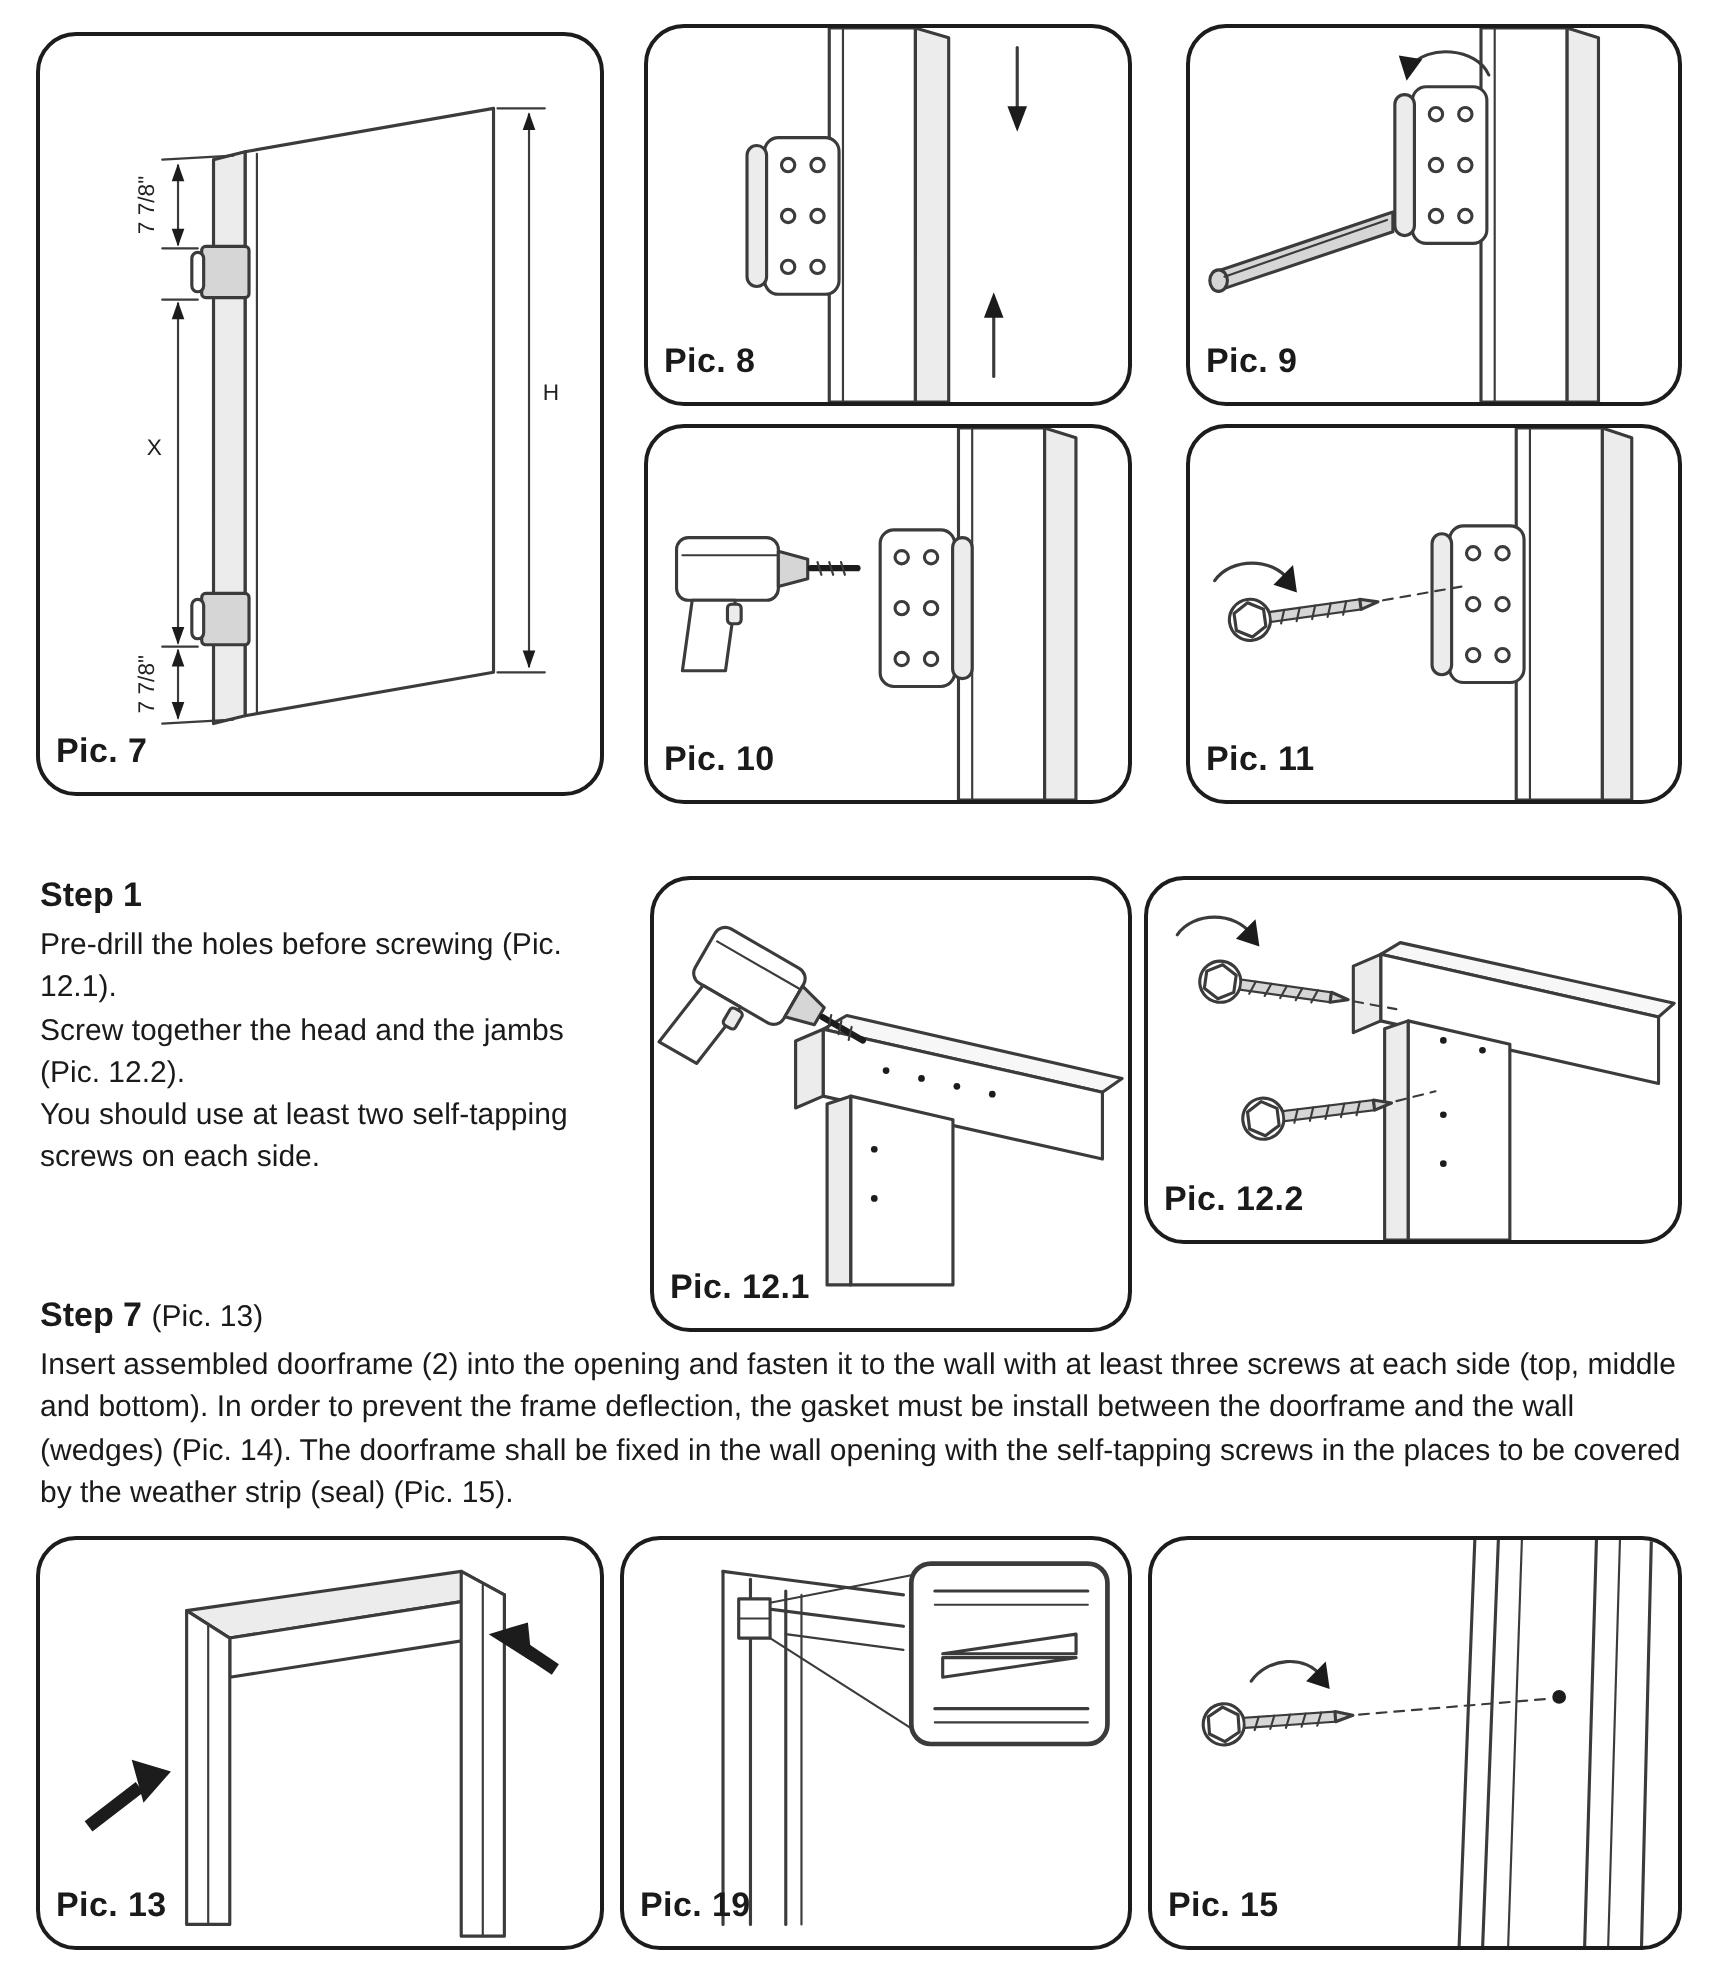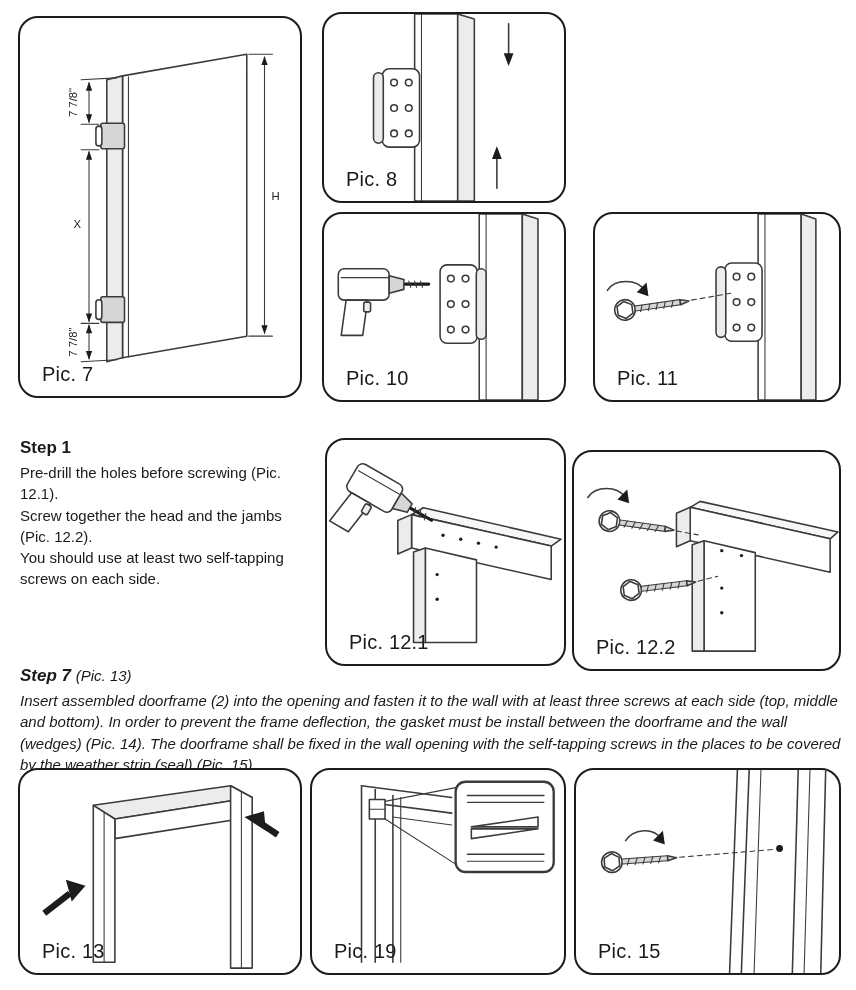--- a/index.html
+++ b/index.html
@@ -2,21 +2,21 @@
 <html><head>
 <meta charset="utf-8">
 <style>
   * { margin:0; padding:0; box-sizing:border-box; }
   html,body { background:#ffffff; }
   body { font-family:"Liberation Sans", sans-serif; color:#1a1a1a; }
   .page { position:relative; width:856px; height:990px; background:#fff; overflow:hidden; }
 
   .panel { position:absolute; border:2.2px solid #1c1c1c; border-radius:20px; background:#fff; overflow:hidden; }
   .panel svg.illus { position:absolute; left:0; top:0; width:100%; height:100%; }
-  .pic-label { position:absolute; left:22px; bottom:10px; font-weight:normal; font-size:20px; letter-spacing:.2px; z-index:2; }
+  .pic-label { position:absolute; left:8px; bottom:10px; font-weight:bold; font-size:17px; letter-spacing:.2px; z-index:2; }
 
   .step-block { position:absolute; }
   .step-title { font-size:17px; font-weight:bold; margin-bottom:4px; }
   .step-title .note { font-weight:normal; font-size:15px; }
   .step-body { font-size:15px; line-height:1.42; }
   .pre { white-space:pre-line; }
 
   
   .ln  { stroke:#3b3b3b; stroke-width:1.6; fill:none; stroke-linecap:round; stroke-linejoin:round; }
   .thin{ stroke-width:1.1; }
@@ -128,20 +128,40 @@
         <polygon class="blk" points="183,40 193,40 188,53"></polygon>
       </g>
       <g>
         <line class="ln" x1="176" y1="178" x2="176" y2="146"></line>
         <polygon class="blk" points="171,148 181,148 176,135"></polygon>
       </g>
     </svg>
     <div class="pic-label">Pic. 8</div>
   </div>
 
+  <div class="panel" style="left:593px; top:12px; width:248px; height:191px;">
+    <svg class="illus" viewBox="0 0 248 191">
+      <polygon class="ln fw" points="148,0 192,0 192,191 148,191"></polygon>
+      <polygon class="ln fg" points="192,0 208,5 208,191 192,191"></polygon>
+      <line class="ln thin" x1="155" y1="0" x2="155" y2="191"></line>
+      <g>
+        <use href="#hinge-shape" transform="translate(113,30)"></use>
+      </g>
+      <g>
+        <polygon class="ln fd" points="14,124 103,94 103,104 14,134"></polygon>
+        <ellipse class="ln fd" cx="14" cy="129" rx="4.5" ry="5.5"></ellipse>
+        <line class="ln thin" x1="17" y1="127" x2="100" y2="98"></line>
+      </g>
+      <g>
+        <path class="ln" d="M 152 24 C 146 10, 120 8, 112 20"></path>
+        <polygon class="blk" points="106,14 118,16 110,27"></polygon>
+      </g>
+    </svg>
+    <div class="pic-label">Pic. 9</div>
+  </div>
 
   <div class="panel" style="left:322px; top:212px; width:244px; height:190px;">
     <svg class="illus" viewBox="0 0 244 190">
       <polygon class="ln fw" points="158,0 202,0 202,190 158,190"></polygon>
       <polygon class="ln fg" points="202,0 218,5 218,190 202,190"></polygon>
       <line class="ln thin" x1="165" y1="0" x2="165" y2="190"></line>
       <g>
         <use href="#hinge-shape" transform="translate(156,52) scale(-1,1)"></use>
       </g>
       <g>
@@ -193,21 +213,21 @@
       <circle class="blk" cx="172" cy="87" r="1.7"></circle>
       <circle class="blk" cx="112" cy="115" r="1.7"></circle>
       <circle class="blk" cx="112" cy="140" r="1.7"></circle>
       <g>
         <use href="#drill-shape" transform="translate(34,0) rotate(30)"></use>
       </g>
     </svg>
     <div class="pic-label">Pic. 12.1</div>
   </div>
 
-  <div class="panel" style="left:572px; top:438px; width:269px; height:221px;margin-top:12px;">
+  <div class="panel" style="left:572px; top:438px; width:269px; height:184px;">
     <svg class="illus" viewBox="0 0 269 184">
       <polygon class="ln ft" points="118,38 128,32 268,63 260,70"></polygon>
       <polygon class="ln fw" points="118,38 260,70 260,104 118,72"></polygon>
       <polygon class="ln fg" points="104,44 118,38 118,72 104,78"></polygon>
       <polygon class="ln fw" points="132,72 184,84 184,184 132,184"></polygon>
       <polygon class="ln fg" points="120,76 132,72 132,184 120,184"></polygon>
       <circle class="blk" cx="150" cy="82" r="1.7"></circle>
       <circle class="blk" cx="170" cy="87" r="1.7"></circle>
       <circle class="blk" cx="150" cy="120" r="1.7"></circle>
       <circle class="blk" cx="150" cy="145" r="1.7"></circle>
@@ -220,21 +240,21 @@
         <use href="#screw-shape" transform="translate(58,122) rotate(-7)"></use>
       </g>
       <g>
         <path class="ln" d="M 14 28 C 22 16, 44 16, 52 28"></path>
         <polygon class="blk" points="54,20 56,34 44,30"></polygon>
       </g>
     </svg>
     <div class="pic-label">Pic. 12.2</div>
   </div>
 
-  <div class="step-block" style="left:20px; top:666px; width:824px;font-style:italic;">
+  <div class="step-block" style="left:20px; top:648px; width:824px;">
     <div class="step-title">
       <span>Step 7</span>
       <span class="note">(Pic. 13)</span>
     </div>
     <div class="step-body">Insert assembled doorframe (2) into the opening and fasten it to the wall with at least three screws at each side (top, middle and bottom). In order to prevent the frame deflection, the gasket must be install between the doorframe and the wall (wedges) (Pic. 14). The doorframe shall be fixed in the wall opening with the self-tapping screws in the places to be covered by the weather strip (seal) (Pic. 15).</div>
   </div>
 
   <div class="panel" style="left:18px; top:768px; width:284px; height:207px;">
     <svg class="illus" viewBox="0 0 284 207">
       <polygon class="ln fg" points="74,36 214,16 236,28 96,50"></polygon>

